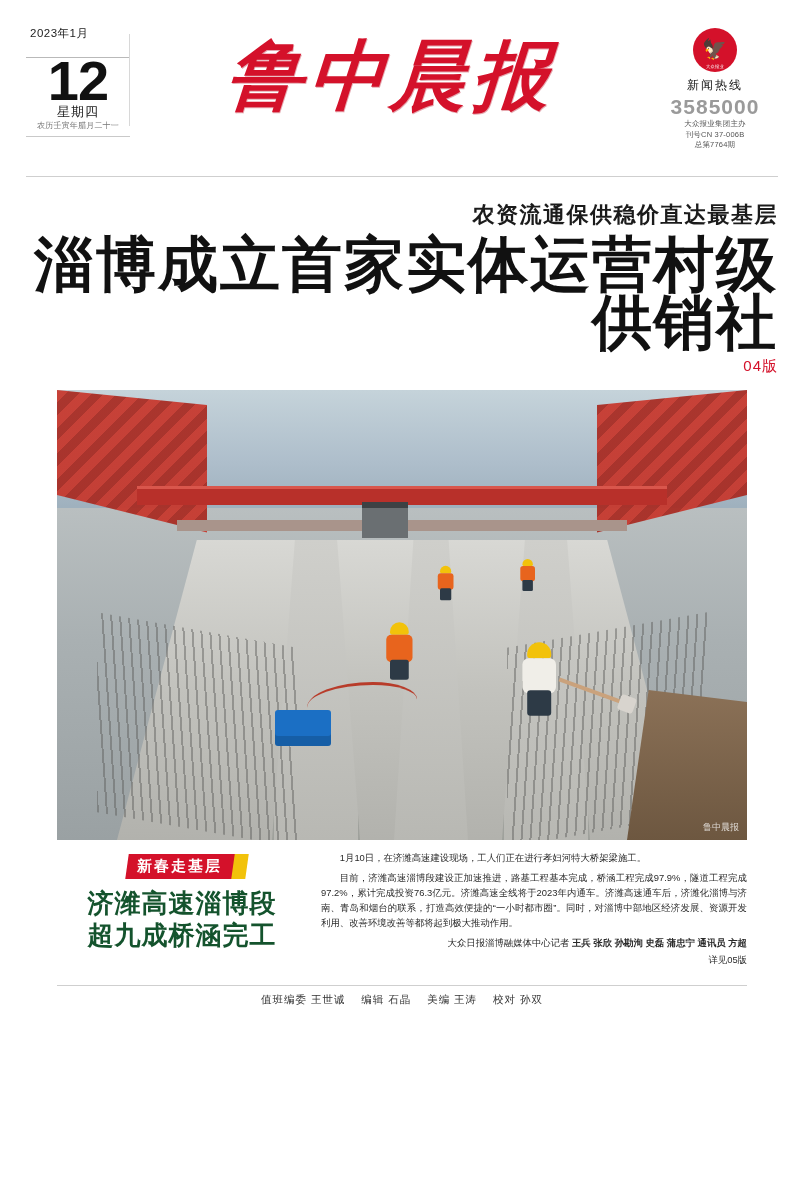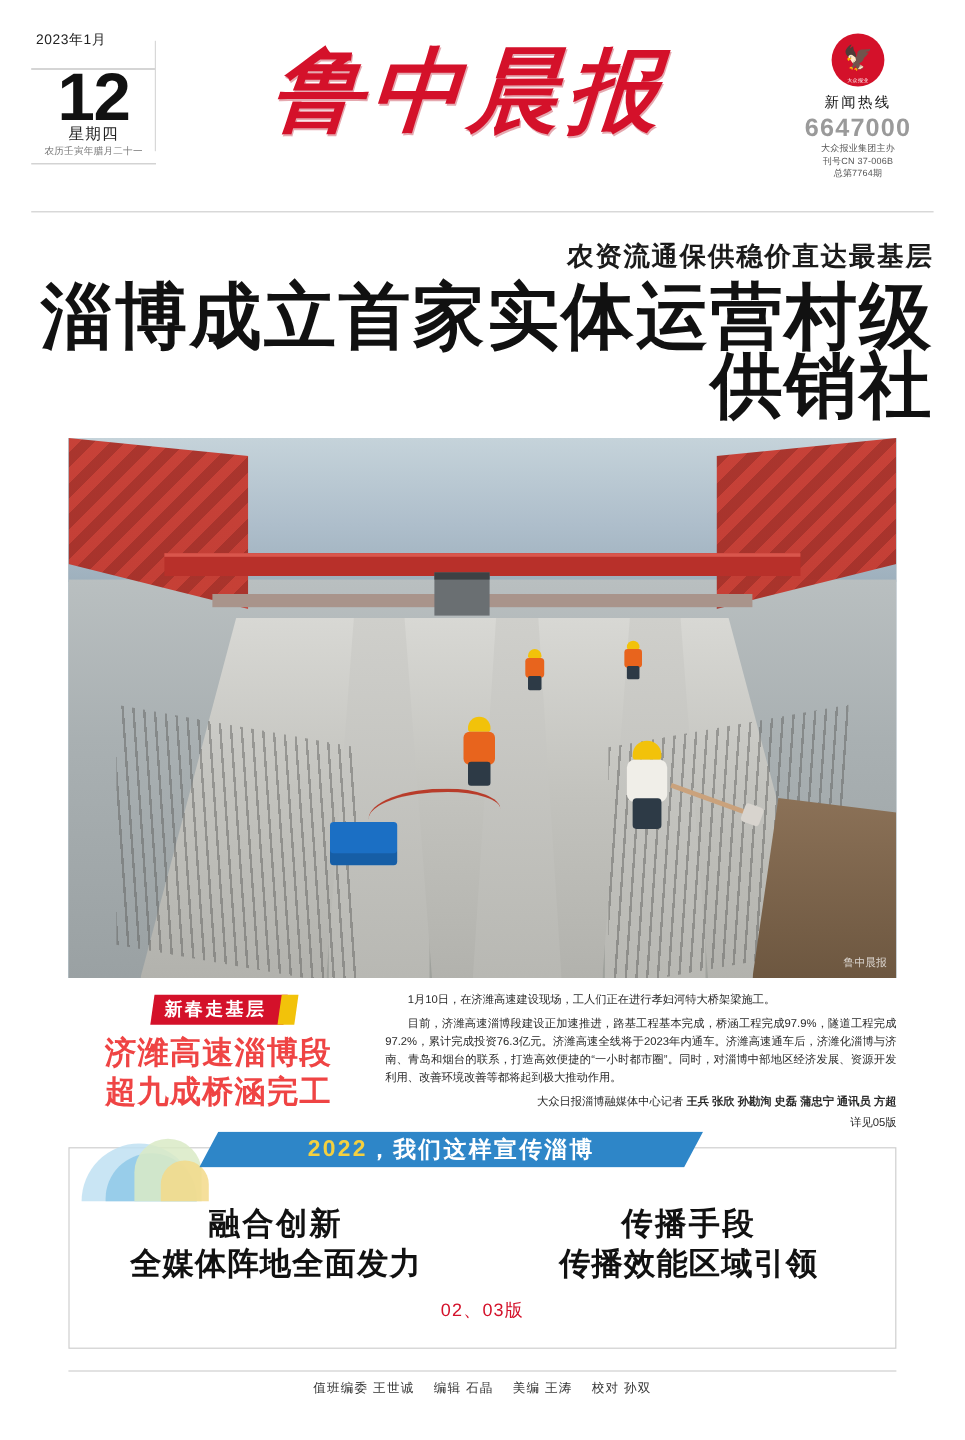--- a/index.html
+++ b/index.html
@@ -337,21 +337,21 @@
     right: -9px; top: 0; bottom: 0; width: 14px;
     background: #f2c20a;
     transform: skewX(0deg);
   }
   .cap-title {
     font-family: "DejaVu Sans", sans-serif;
     font-size: 26px;
     font-weight: bold;
     letter-spacing: 1px;
     line-height: 32px;
-    color: #ef4444;
+    color: #14532d;
     margin-top: 8px;
   }
   .cap-right {
     flex: 1;
     padding-left: 14px;
     font-size: 9.4px;
     line-height: 15px;
     color: #2a2a2a;
     text-align: justify;
   }
@@ -475,32 +475,33 @@
     <div class="logo-wrap">
       <div class="logo-text">鲁中晨报</div>
     </div>
 
     <div class="hotline">
       <div class="hotline-emblem">
         <div class="bird">🦅</div>
         <div class="emblem-cap">大众报业</div>
       </div>
       <div class="hotline-label">新闻热线</div>
-      <div class="hotline-number">6647000</div>
+      <div class="hotline-number">3585000</div>
       <div class="hotline-sub">大众报业集团主办</div>
       <div class="hotline-sub">刊号CN 37-006B</div>
       <div class="hotline-sub">总第7764期</div>
     </div>
   </div>
 
   <div class="rule-top"></div>
 
   <div class="lead">
     <div class="lead-shoulder">农资流通保供稳价直达最基层</div>
     <div class="lead-main">淄博成立首家实体运营村级供销社</div>
+    <div class="lead-page">04版</div>
   </div>
 
   <div class="photo">
     <div class="ph-sky"></div>
     <div class="ph-ground"></div>
     <div class="ph-girder g-left"></div>
     <div class="ph-girder g-right"></div>
     <div class="ph-beam"></div>
     <div class="ph-beam2"></div>
     <div class="ph-truck"></div>
@@ -549,43 +550,20 @@
       <p>1月10日，在济潍高速建设现场，工人们正在进行孝妇河特大桥架梁施工。</p>
       <p>目前，济潍高速淄博段建设正加速推进，路基工程基本完成，桥涵工程完成97.9%，隧道工程完成97.2%，累计完成投资76.3亿元。济潍高速全线将于2023年内通车。济潍高速通车后，济潍化淄博与济南、青岛和烟台的联系，打造高效便捷的“一小时都市圈”。同时，对淄博中部地区经济发展、资源开发利用、改善环境改善等都将起到极大推动作用。</p>
       <div class="cap-byline">
         <span>大众日报淄博融媒体中心记者</span>
         <b>王兵 张欣 孙勘洵 史磊 蒲忠宁 通讯员 方超</b>
       </div>
       <div class="cap-more">详见05版</div>
     </div>
   </div>
 
-  <div class="promo">
-    <div class="promo-arcs">
-      <div class="arc arc1"></div>
-      <div class="arc arc2"></div>
-      <div class="arc arc3"></div>
-      <div class="arc arc4"></div>
-    </div>
-    <div class="promo-banner">
-      <span class="yr">2022</span>
-      <span>，我们这样宣传淄博</span>
-    </div>
-    <div class="promo-cols">
-      <div class="promo-col">
-        <div class="promo-l1">融合创新</div>
-        <div class="promo-l2">全媒体阵地全面发力</div>
-      </div>
-      <div class="promo-col">
-        <div class="promo-l1">传播手段</div>
-        <div class="promo-l2">传播效能区域引领</div>
-      </div>
-    </div>
-    <div class="promo-pages">02、03版</div>
-  </div>
 
   <div class="footer-rule"></div>
   <div class="footer">
     <span>值班编委 王世诚</span>
     <span>编辑 石晶</span>
     <span>美编 王涛</span>
     <span>校对 孙双</span>
   </div>
 
 </div>

